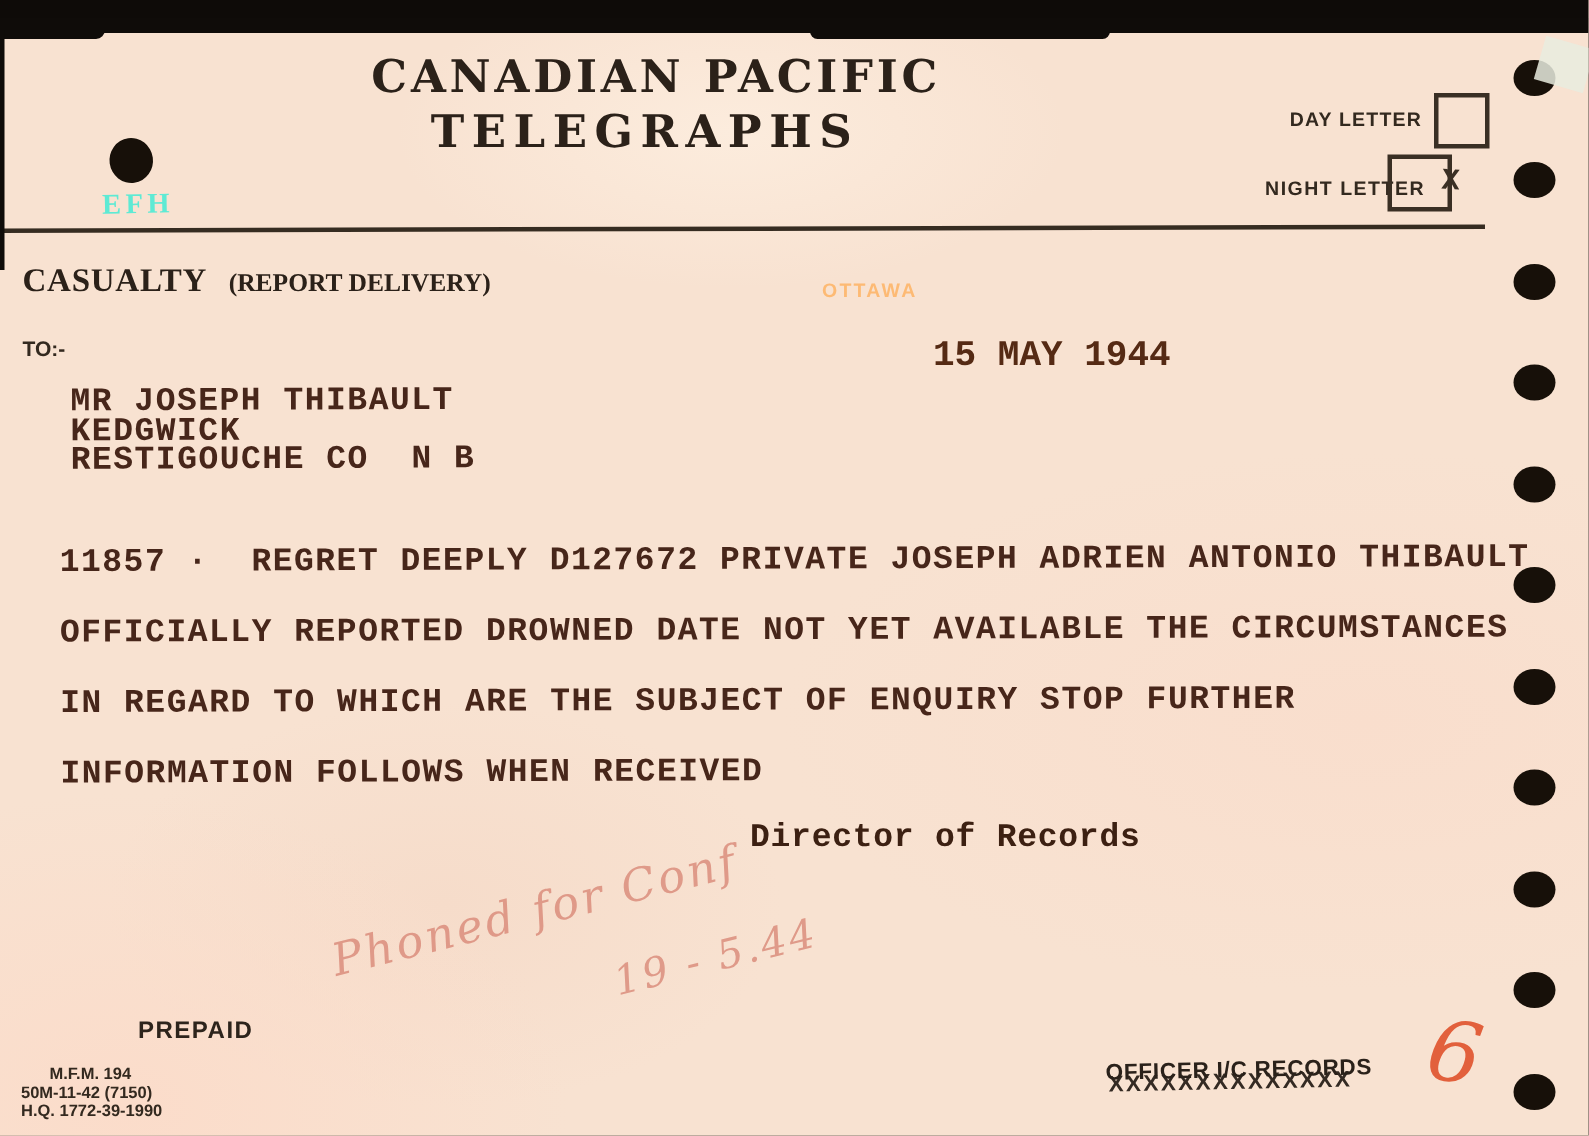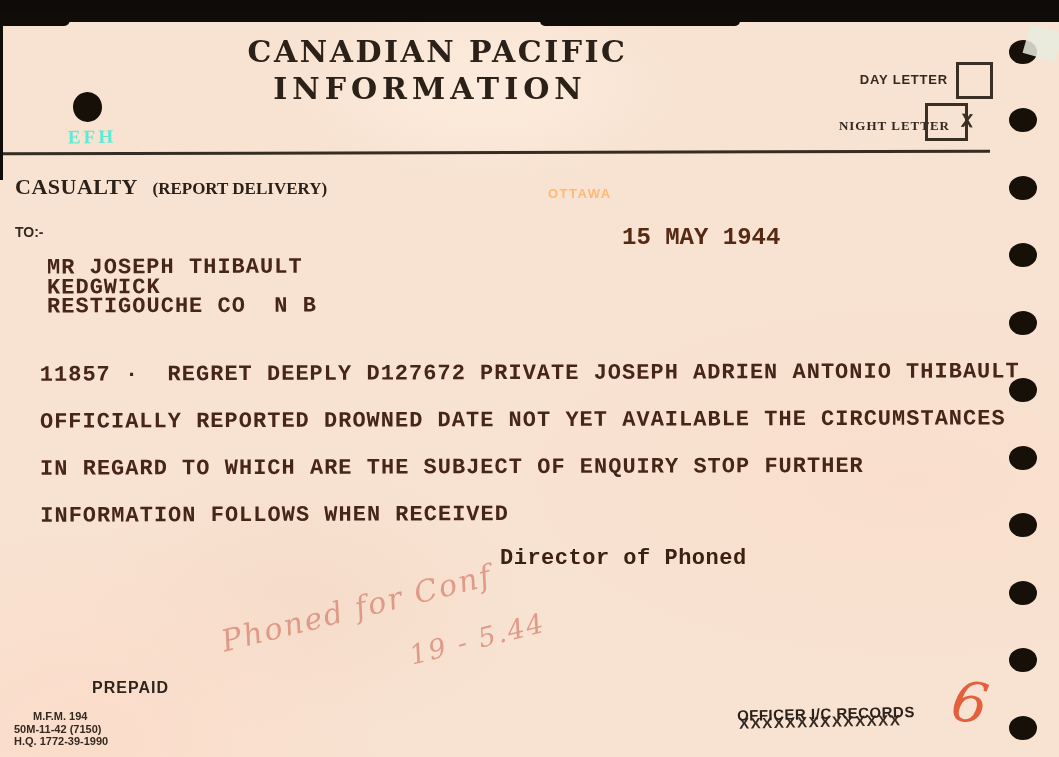--- a/index.html
+++ b/index.html
@@ -29,26 +29,26 @@
   .hand{font-family:"DejaVu Serif","Liberation Serif",serif;font-style:italic;color:#db8e7d;white-space:nowrap;}
   .stamp-x{font-weight:bold;color:#2a211a;letter-spacing:1.6px;white-space:nowrap;}
 </style>
 </head>
 <body>
 
 <div id="canvas">
   <div class="paper"></div>
 
   <div class="abs title" style="left:0;top:22px;width:875px;font-size:30px;letter-spacing:2.5px;">CANADIAN PACIFIC</div>
-  <div class="abs title" style="left:0;top:59px;width:860px;font-size:30px;letter-spacing:5px;">INFORMATION</div>
+  <div class="abs title" style="left:0;top:59px;width:860px;font-size:30px;letter-spacing:5px;">TELEGRAPHS</div>
 
   <div class="abs smallcap-label" style="left:800px;top:60px;width:148px;text-align:right;font-size:13px;letter-spacing:0.8px;">DAY LETTER</div>
   <div class="box" style="left:956px;top:50px;width:31px;height:31px;"></div>
 
-  <div class="abs smallcap-label" style="left:790px;top:106px;width:160px;text-align:right;font-size:13px;letter-spacing:1px;font-family:Liberation Serif, serif;">NIGHT LETTER</div>
+  <div class="abs smallcap-label" style="left:790px;top:106px;width:160px;text-align:right;font-size:13px;letter-spacing:1px;">NIGHT LETTER</div>
   <div class="box" style="left:925px;top:91px;width:37px;height:32px;">
     <span style="position:absolute;right:-8px;top:4px;font-family:'Liberation Mono',monospace;
                  font-weight:bold;font-size:20px;color:#3a2f24;transform:rotate(3deg);">X</span>
   </div>
 
   <div class="hole" style="left:73px;top:80px;width:29px;height:30px;transform:rotate(-8deg);"></div>
   <div class="abs serifhead" style="left:68px;top:114px;font-size:19px;letter-spacing:3px;color:#5eead4;transform:rotate(-1deg);">EFH</div>
 
   <div class="abs" style="left:0;top:139px;width:990px;height:3px;background:#362c21;transform:rotate(-0.15deg);"></div>
 
@@ -67,21 +67,21 @@
     <div class="mono" style="font-size:22px;letter-spacing:1px;line-height:19.5px;">RESTIGOUCHE CO  N B</div>
   </div>
 
   <div class="abs" style="left:40px;top:338px;transform:rotate(-0.2deg);">
     <div class="mono" style="font-size:22px;letter-spacing:1px;line-height:47px;">11857 ·  REGRET DEEPLY D127672 PRIVATE JOSEPH ADRIEN ANTONIO THIBAULT</div>
     <div class="mono" style="font-size:22px;letter-spacing:1px;line-height:47px;">OFFICIALLY REPORTED DROWNED DATE NOT YET AVAILABLE THE CIRCUMSTANCES</div>
     <div class="mono" style="font-size:22px;letter-spacing:1px;line-height:47px;">IN REGARD TO WHICH ARE THE SUBJECT OF ENQUIRY STOP FURTHER</div>
     <div class="mono" style="font-size:22px;letter-spacing:1px;line-height:47px;">INFORMATION FOLLOWS WHEN RECEIVED</div>
   </div>
 
-  <div class="abs mono" style="left:500px;top:534px;font-size:22px;letter-spacing:0.5px;color:#3c2012;">Director of Phoned</div>
+  <div class="abs mono" style="left:500px;top:534px;font-size:22px;letter-spacing:0.5px;color:#3c2012;">Director of Records</div>
 
   <div class="abs hand" style="left:222px;top:612px;font-size:30px;letter-spacing:2px;transform:rotate(-14deg);transform-origin:left center;opacity:0.85;">Phoned for Conf</div>
   <div class="abs hand" style="left:410px;top:628px;font-size:27px;letter-spacing:2px;transform:rotate(-14deg);transform-origin:left center;opacity:0.85;">19 - 5.44</div>
 
   <div class="abs smallcap-label" style="left:92px;top:667px;font-size:16px;letter-spacing:1px;color:#2d241c;">PREPAID</div>
   <div class="abs" style="left:14px;top:698px;color:#33291f;font-weight:bold;font-size:11px;line-height:12.5px;">
     <div style="padding-left:19px;">M.F.M. 194</div>
     <div>50M-11-42 (7150)</div>
     <div>H.Q. 1772-39-1990</div>
   </div>

